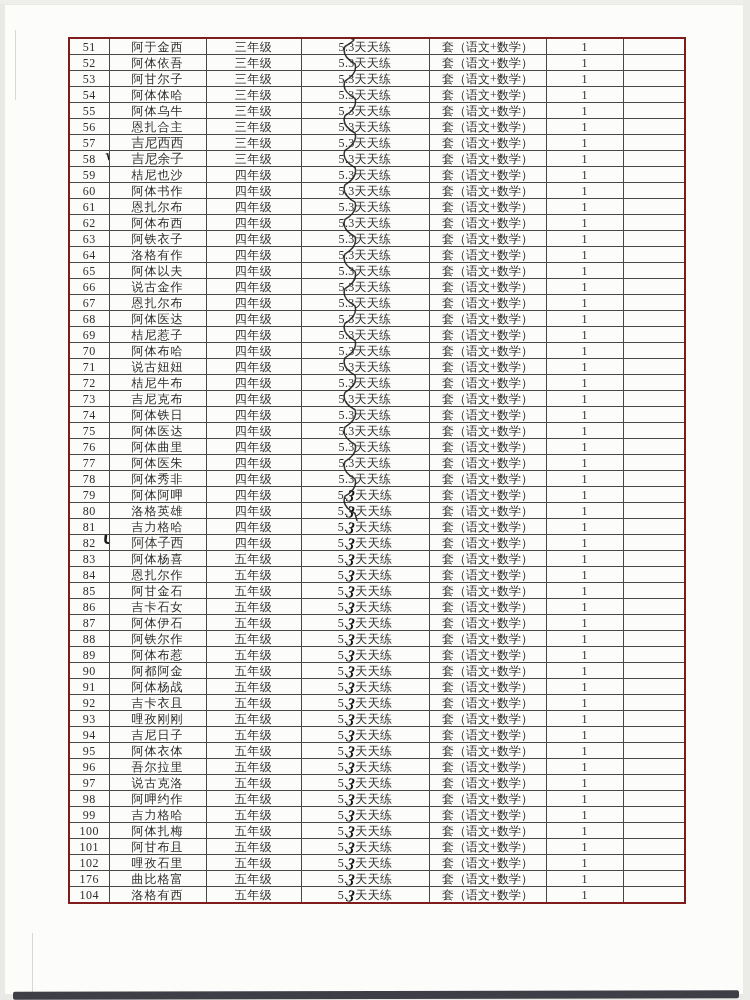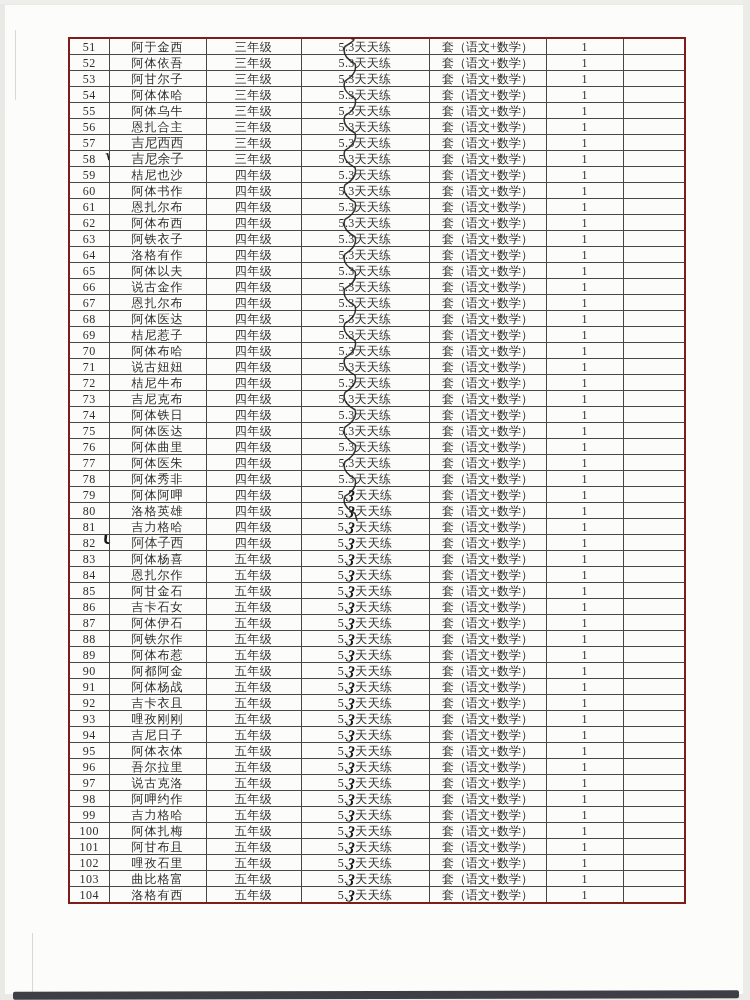--- a/index.html
+++ b/index.html
@@ -541,21 +541,21 @@
           <tr>
     <td class="c-no"><span class="no">102</span></td>
     <td class="c-name">哩孜石里</td>
     <td class="c-grade">五年级</td>
     <td class="c-book"><span class="pre">5.</span><span class="three hand3">3</span><span class="rest">天天练</span></td>
     <td class="c-spec">套（语文+数学）</td>
     <td class="c-qty">1</td>
     <td class="c-blank"></td>
   </tr>
           <tr>
-    <td class="c-no"><span class="no">103</span></td>
+    <td class="c-no"><span class="no">176</span></td>
     <td class="c-name">曲比格富</td>
     <td class="c-grade">五年级</td>
     <td class="c-book"><span class="pre">5.</span><span class="three hand3">3</span><span class="rest">天天练</span></td>
     <td class="c-spec">套（语文+数学）</td>
     <td class="c-qty">1</td>
     <td class="c-blank"></td>
   </tr>
           <tr>
     <td class="c-no"><span class="no">104</span></td>
     <td class="c-name">洛格有西</td>

